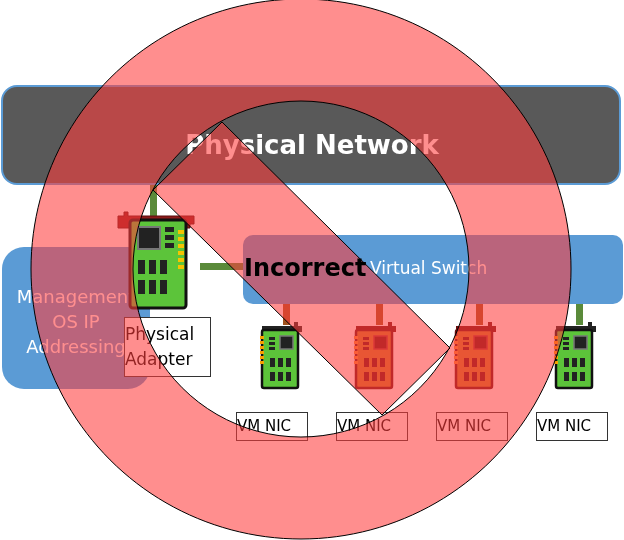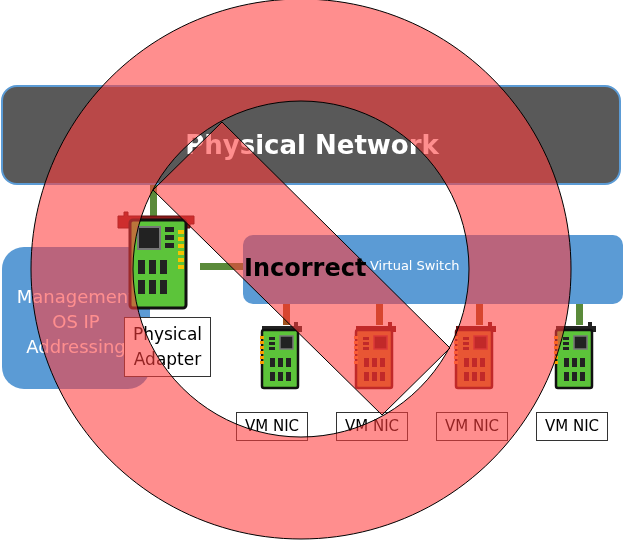--- a/index.html
+++ b/index.html
@@ -3,23 +3,23 @@
 <meta charset="utf-8">
 <style>
   html,body{margin:0;padding:0;background:#fff;}
   #stage{position:relative;width:624px;height:540px;overflow:hidden;background:#fff;font-family:"DejaVu Sans","Liberation Sans",sans-serif;}
   .abs{position:absolute;}
   .phys-net{left:1px;top:85px;width:620px;height:100px;background:#595959;border:2px solid #5b9bd5;border-radius:16px;box-sizing:border-box;}
   .phys-net-label{left:0;top:118px;width:624px;text-align:center;color:#fff;font-weight:bold;font-size:26px;margin-top:12px;}
   .mgmt{left:2px;top:247px;width:148px;height:142px;background:#5b9bd5;border-radius:22px;}
   .mgmt-label{left:2px;top:284px;width:148px;text-align:center;color:#fff;font-size:18px;line-height:25px;}
   .vswitch{left:243px;top:235px;width:380px;height:69px;background:#5b9bd5;border-radius:10px;}
-  .vswitch-label{left:370px;top:258px;width:140px;color:#fff;font-size:13px;}
+  .vswitch-label{left:370px;top:258px;width:140px;color:#fff;font-size:17px;}
   .incorrect{left:244px;top:254px;color:#000;font-weight:bold;font-size:24px;}
-  .label-box{background:#fff;border:1px solid #333;box-sizing:border-box;text-align:center;color:#000;}
+  .label-box{background:#fff;border:1px solid #333;box-sizing:border-box;color:#000;}
   .phys-adapter-box{left:124px;top:317px;width:87px;height:60px;font-size:17px;line-height:25px;padding-top:4px;}
   .vmnic-box{top:412px;width:72px;height:29px;font-size:15px;line-height:27px;}
   .line{position:absolute;}
   svg.overlay{position:absolute;left:0;top:0;}
 </style>
 </head>
 <body>
 
 <div id="stage">
 

